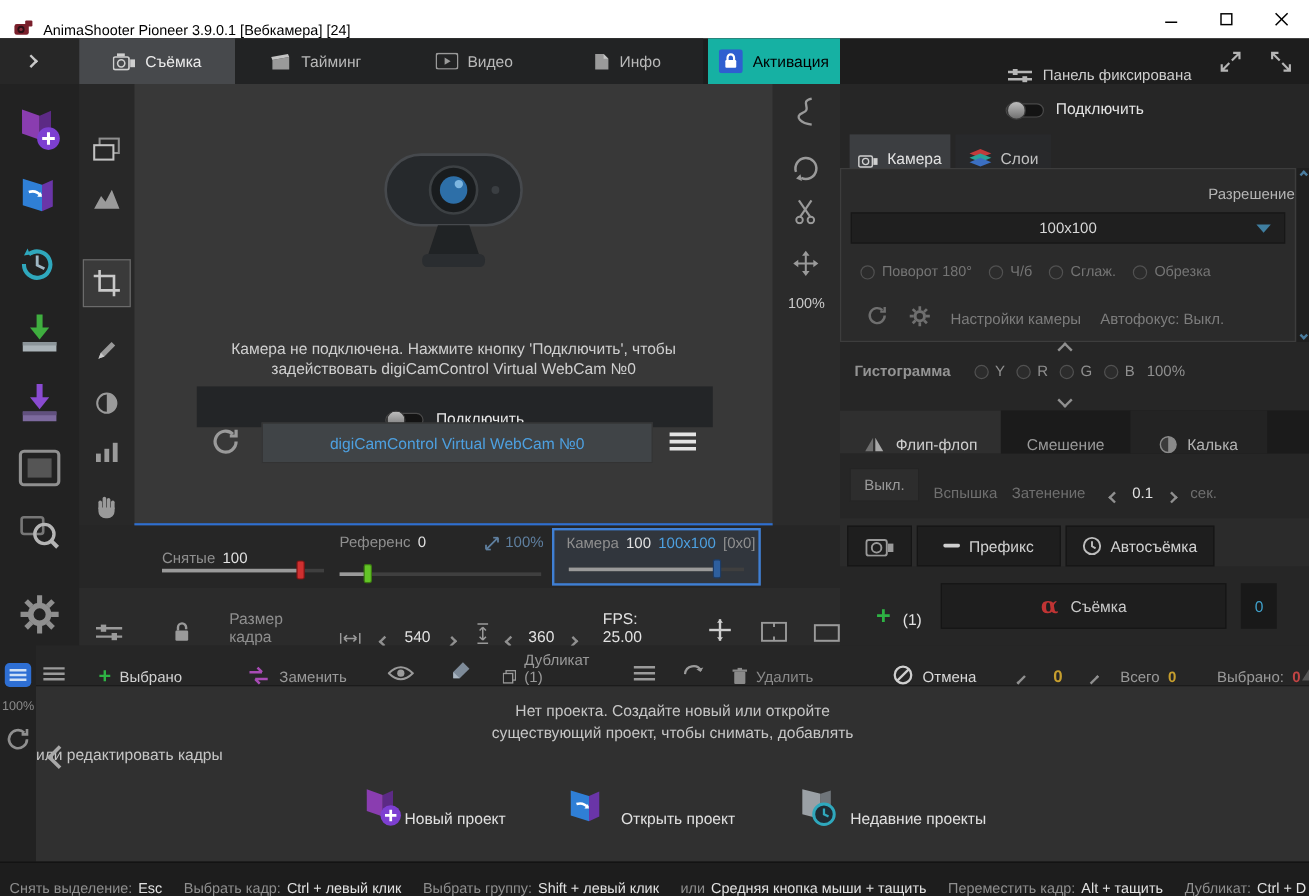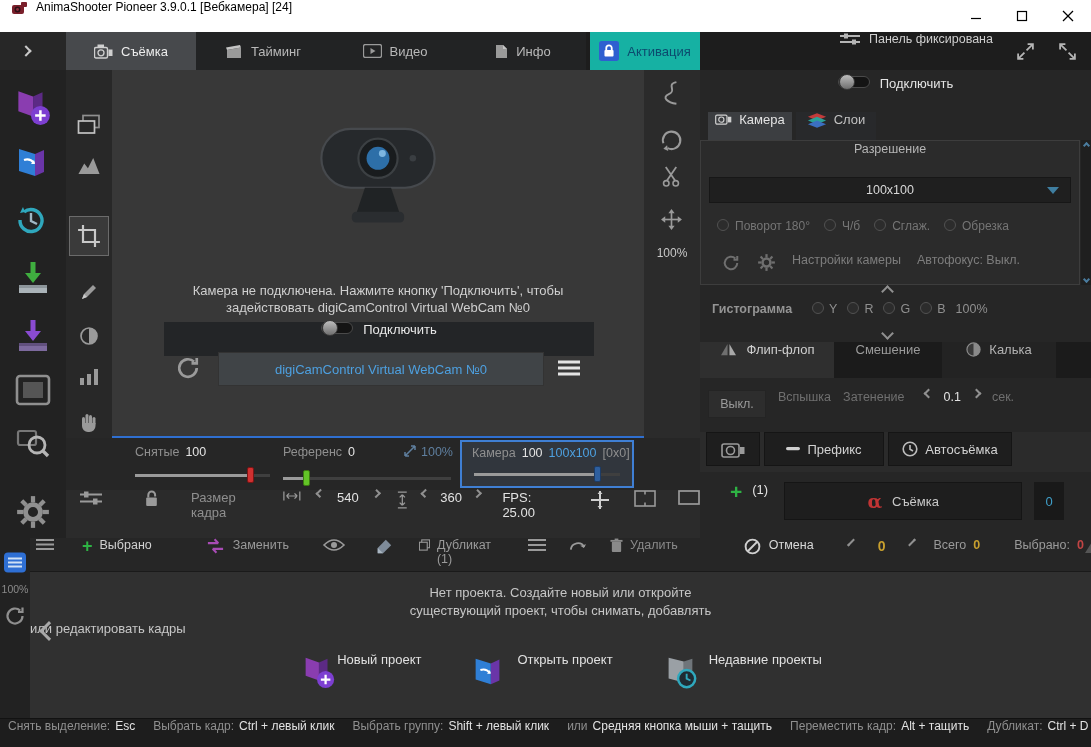--- a/index.html
+++ b/index.html
@@ -1,19 +1,19 @@
 <!DOCTYPE html>
 <html><head>
 <meta charset="utf-8">
 <style>
 *{margin:0;padding:0;box-sizing:border-box}
 html,body{width:1091px;height:747px;overflow:hidden;background:#1a1a1a;font-family:"Liberation Sans",sans-serif}
 #app{position:relative;width:1091px;height:747px;background:#262626;font-size:13px;color:#c8c8c8}
 .abs{position:absolute}
-.row{display:flex;align-items:flex-start}
+.row{display:flex;align-items:flex-end}
 .chev{display:inline-block;width:7px;height:7px;border-left:2px solid #909090;border-bottom:2px solid #909090}
 .chev.l{transform:rotate(45deg)}
 .chev.r{transform:rotate(-135deg)}
 .chev.u{transform:rotate(135deg)}
 .chev.d{transform:rotate(-45deg)}
 .radio{display:inline-block;width:12px;height:12px;border-radius:50%;background:#2c2c2c;border:1px solid #515151;flex:0 0 auto}
 .grey{color:#8f8f8f}
 .dgrey{color:#6f6f6f}
 .white{color:#e2e2e2}
 .blue{color:#4da0e0}
@@ -92,21 +92,21 @@
         </svg>
       <span>Видео</span>
     </div>
     <div class="tab" style="left:460px;width:126px">
       <svg width="13" height="15" viewBox="0 0 13 15">
           <path d="M1 1 h7 l4 4 v9 h-11 z" fill="#9a9a9a"></path>
           <path d="M8 1 l4 4 h-4 z" fill="#c4c4c4"></path>
         </svg>
       <span>Инфо</span>
     </div>
-    <div class="tab" style="left:590px;width:110px;background:#16b1a3;color:#0c4a6e">
+    <div class="tab" style="left:590px;width:110px;background:#16b1a3;color:#000000">
       <svg width="20" height="20" viewBox="0 0 22 22">
           <rect width="22" height="22" rx="3" fill="#2e5fd0"></rect>
           <rect x="6" y="10" width="10" height="7" rx="1" fill="#fff"></rect>
           <path d="M8 10 v-2.2 a3 3 0 0 1 6 0 V10" fill="none" stroke="#fff" stroke-width="2"></path>
         </svg>
       <span>Активация</span>
     </div>
     <div class="row" style="position:absolute;left:840px;top:0;height:38px;gap:9px;color:#cfcfcf;font-size:12.5px">
       <svg width="20" height="14" viewBox="0 0 20 14">
           <line x1="0" y1="4" x2="20" y2="4" stroke="#b5b5b5" stroke-width="2"></line>
@@ -291,21 +291,21 @@
     <div class="abs" style="left:16px;top:138px"><svg width="23" height="23" viewBox="0 0 22 22">
           <path d="M11 1 l3 4 h-6 z M11 21 l3 -4 h-6 z M1 11 l4 -3 v6 z M21 11 l-4 -3 v6 z" fill="#9a9a9a"></path>
           <line x1="11" y1="4.5" x2="11" y2="17.5" stroke="#9a9a9a" stroke-width="1.6"></line>
           <line x1="4.5" y1="11" x2="17.5" y2="11" stroke="#9a9a9a" stroke-width="1.6"></line>
         </svg></div>
     <div class="abs" style="left:0;top:176px;width:56px;text-align:center;color:#c9c9c9;font-size:12px">100%</div>
   </div>
 
   <div class="abs" style="left:66px;top:438px;width:634px;height:52px;background:#262626">
 
-    <div class="abs row" style="left:69px;top:7px;gap:6px;font-size:12.5px">
+    <div class="abs row" style="left:69px;top:20px;gap:6px;font-size:12.5px">
       <span class="grey">Снятые</span>
       <span class="white">100</span>
     </div>
     <div class="abs track" style="left:69px;top:36px;width:135px">
       <span class="fill" style="width:114px"></span>
       <span class="handle" style="left:112px;background:#d03030;border:1px solid #7a1515"></span>
     </div>
 
     <div class="abs row" style="left:217px;top:7px;gap:6px;font-size:12.5px">
       <span class="grey">Референс</span>
@@ -395,21 +395,21 @@
     <div class="abs row" style="left:96px;top:42px;width:80px;height:28px;background:#28292b;justify-content:center;gap:7px;color:#c2c2c2">
       <svg width="20" height="17" viewBox="0 0 22 18">
           <path d="M11 1 L21 5 L11 9 L1 5 Z" fill="#c23b3b"></path>
           <path d="M11 5 L21 9 L11 13 L1 9 Z" fill="#2aa198"></path>
           <path d="M11 9 L21 13 L11 17 L1 13 Z" fill="#3b6fc2"></path>
         </svg>
       <span>Слои</span>
     </div>
 
     <div class="abs" style="left:0;top:70px;width:380px;height:145px;background:#2b2b2b;border:1px solid #3d3d3d">
-      <div style="width:100%;text-align:center;margin-top:1px;color:#b5b5b5;font-size:12.5px">Разрешение</div>
+      <div style="width:100%;text-align:right;margin-top:14px;color:#b5b5b5;font-size:12.5px">Разрешение</div>
       <div class="abs" style="left:8px;top:36px;width:362px;height:26px;background:#1f1f1f;border:1px solid #171717;display:flex;align-items:center;justify-content:center">
         <span style="color:#d8d8d8;font-size:12.5px">100x100</span>
         <svg class="abs" style="right:10px;top:8px" width="14" height="9" viewBox="0 0 14 9">
             <path d="M1 1 L7 8 L13 1 Z" fill="#3f7ea0"></path>
           </svg>
       </div>
       <div class="abs row" style="left:16px;top:78px;gap:14px;font-size:12px;color:#757575">
         <span class="row" style="gap:6px">
             <span class="radio"></span>
             <span>Поворот 180°</span>

